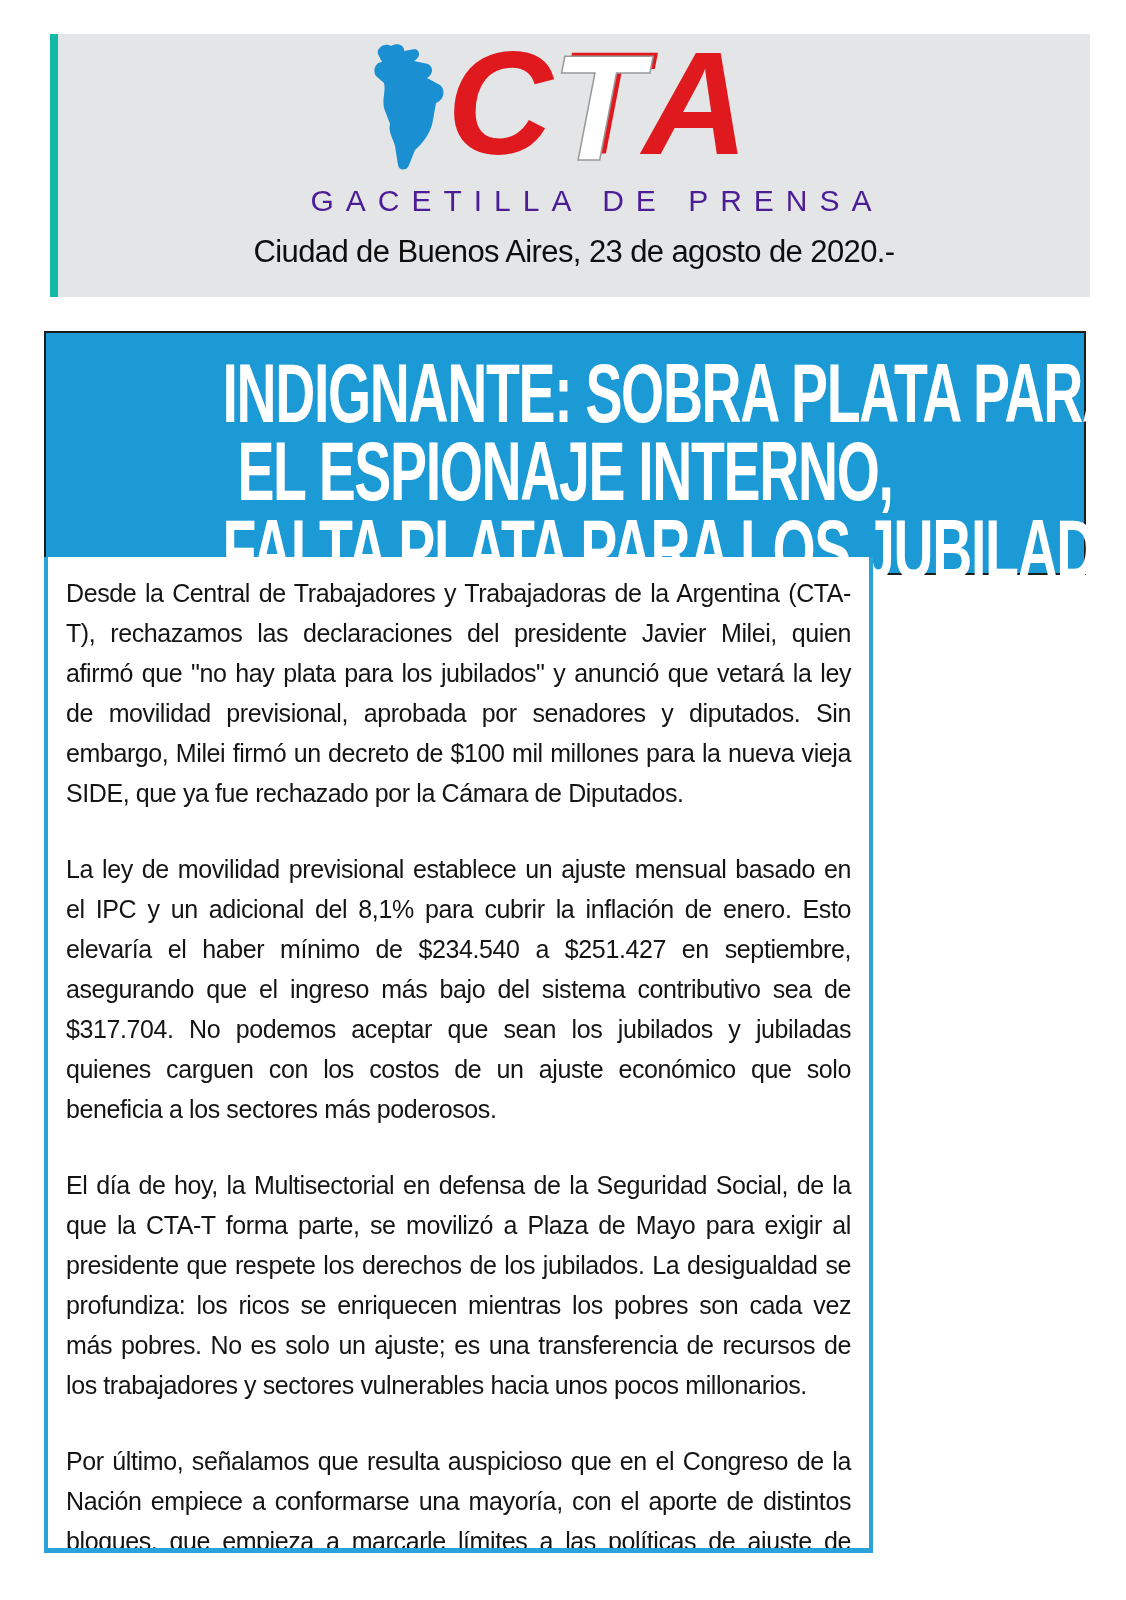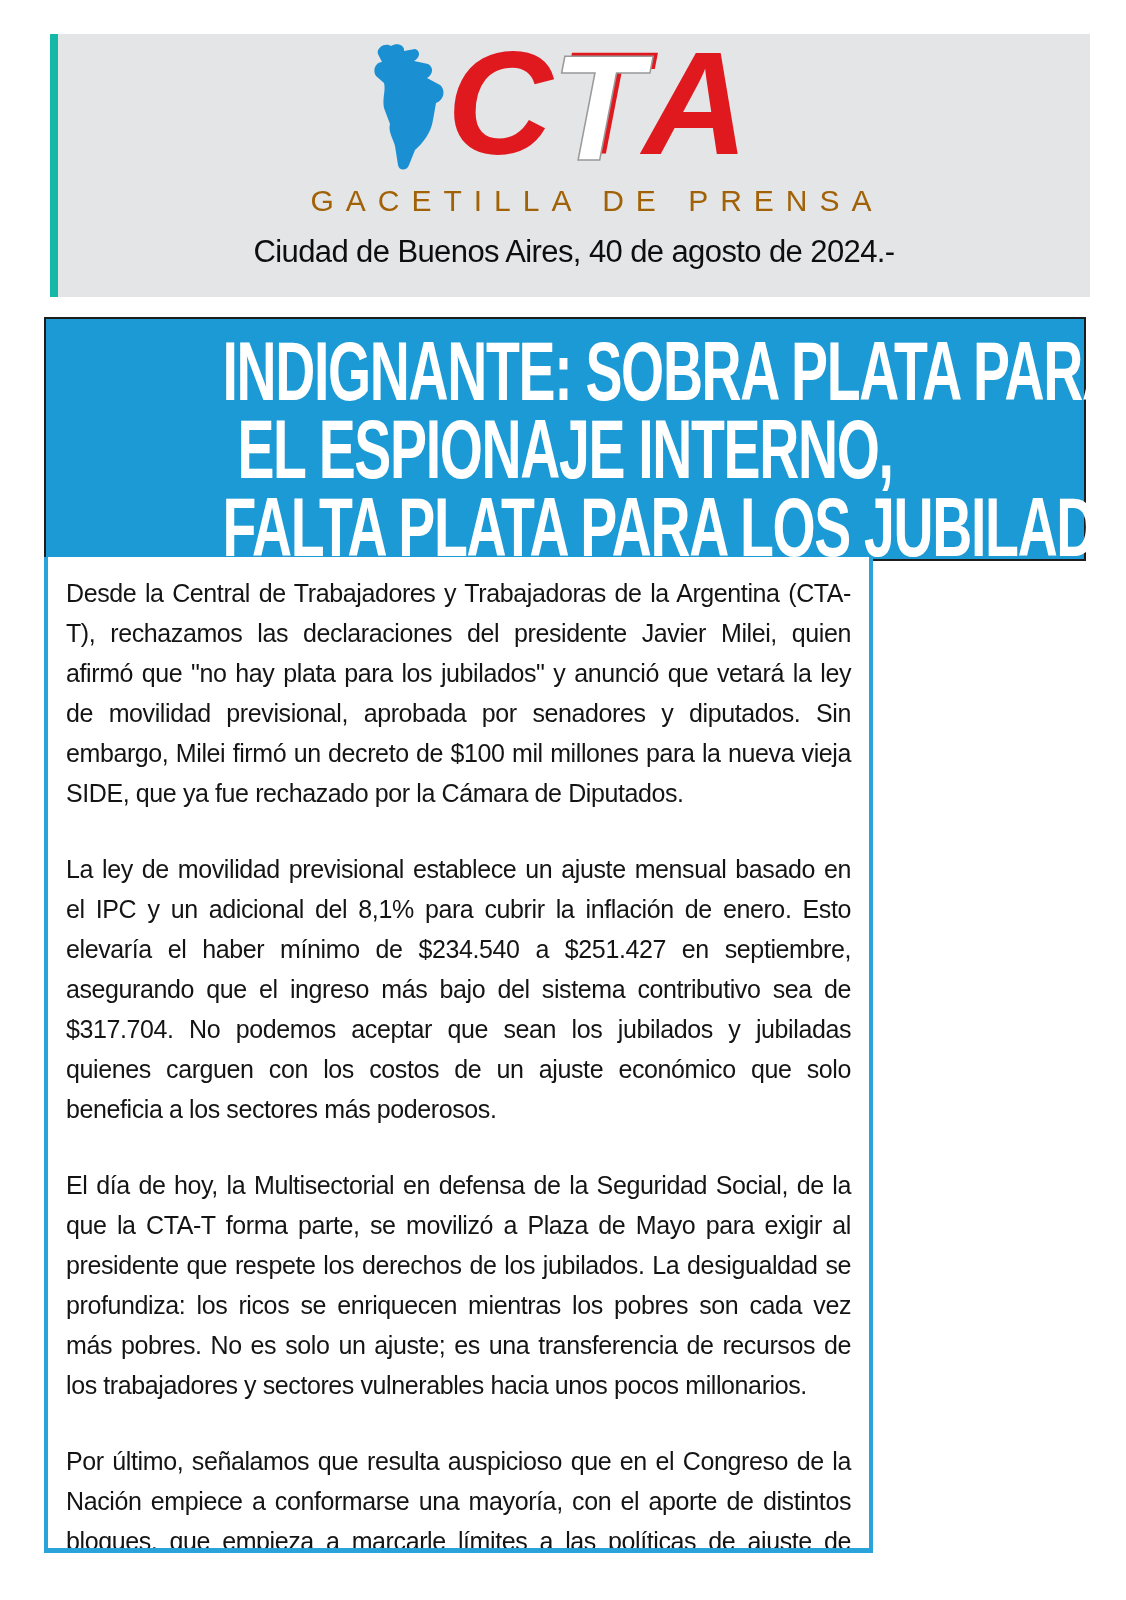--- a/index.html
+++ b/index.html
@@ -18,38 +18,38 @@
     text-align:center;
     box-sizing:border-box;
   }
   .logo-wrap{margin-top:6px;height:132px;}
   .org-line{
     font-weight:700;font-style:italic;
     font-size:17px;color:#1d2731;letter-spacing:.2px;
     margin-top:0px;
   }
   .doc-type{
-    font-size:30px;color:#a16207;
+    font-size:30px;color:#4c1d95;
     letter-spacing:12px;font-weight:500;
     margin-top:12px;
     padding-left:46px;
   }
   .dateline{
     font-size:31px;color:#0e0e0e;
     letter-spacing:-0.6px;
     margin-top:16px;
   }
   
   .banner{
-    position:absolute;left:44px;top:317px;width:1042px;height:244px;
+    position:absolute;left:44px;top:331px;width:1042px;height:244px;
     background:#1b9ad5;
     border:2px solid #1d1d1b;
     box-sizing:border-box;
     text-align:center;
-    padding-top:12px;
+    padding-top:20px;
   }
   .banner-line{
     height:78px;line-height:80px;
     color:#ffffff;font-weight:700;
     font-size:84px;letter-spacing:-2px;
     transform:scaleX(0.66);transform-origin:50% 50%;
     white-space:nowrap;
   }
   
   .body-frame{
@@ -90,21 +90,21 @@
       <svg width="470" height="130" viewBox="0 0 470 130">
 
         <path fill="#1a8fd1" d="M52,6 C58,2 66,5 65,11 L76,9 C82,11 81,18 75,21 L89,24 C95,27 94,35 88,38 L101,45 C107,50 105,60 97,63 L94,80 C92,93 84,103 76,110 L70,125 C68,131 60,131 59,125 L56,106 C54,98 49,92 51,84 L45,68 C43,58 47,51 45,43 L37,36 C33,30 37,22 43,22 L39,14 C37,8 46,2 52,6 Z"></path>
 
         <text x="108" y="114" font-family="Liberation Sans, sans-serif" font-size="146" font-weight="bold" font-style="italic" fill="#e0191f" letter-spacing="6">CTA</text>
 
         <text x="212" y="120" font-family="Liberation Sans, sans-serif" font-size="150" font-weight="bold" font-style="italic" fill="#ffffff" stroke="#9a9a9a" stroke-width="1.5">T</text>
       </svg>
     </div>
     <div class="doc-type">GACETILLA DE PRENSA</div>
-    <div class="dateline">Ciudad de Buenos Aires, 40 de agosto de 2024.-</div>
+    <div class="dateline">Ciudad de Buenos Aires, 23 de agosto de 2020.-</div>
   </div>
 
   <div class="banner">
     <div class="banner-line">INDIGNANTE: SOBRA PLATA PARA</div>
     <div class="banner-line">EL ESPIONAJE INTERNO,</div>
     <div class="banner-line">FALTA PLATA PARA LOS JUBILADOS.</div>
   </div>
 
   <div class="body-frame">
     <p>Desde la Central de Trabajadores y Trabajadoras de la Argentina (CTA-T), rechazamos las declaraciones del presidente Javier Milei, quien afirmó que "no hay plata para los jubilados" y anunció que vetará la ley de movilidad previsional, aprobada por senadores y diputados. Sin embargo, Milei firmó un decreto de $100 mil millones para la nueva vieja SIDE, que ya fue rechazado por la Cámara de Diputados.</p>

